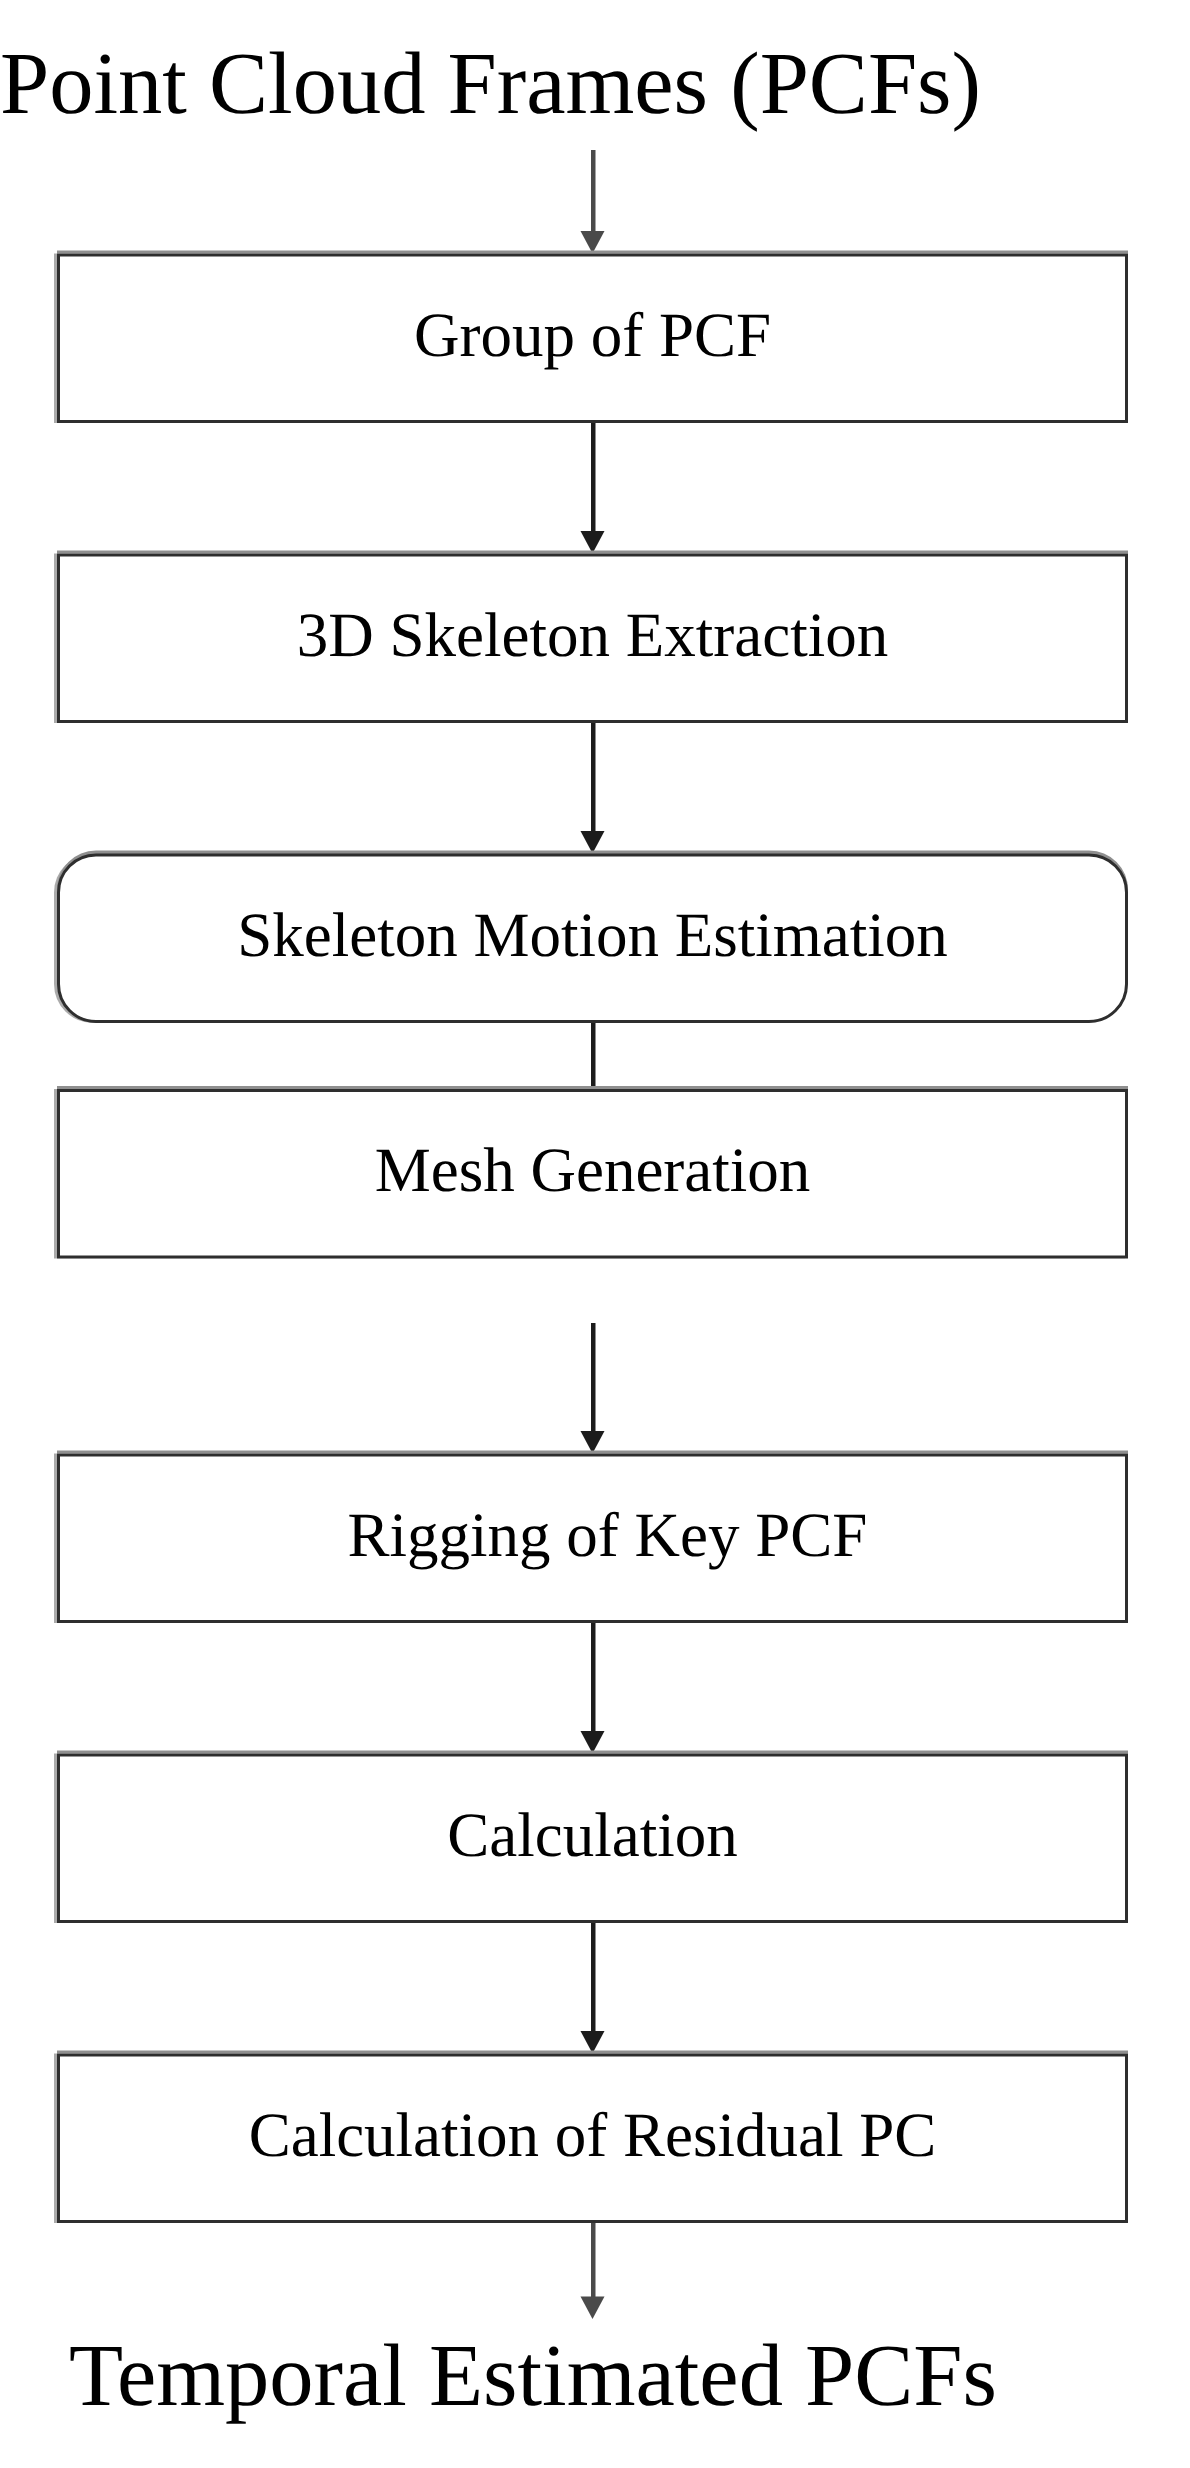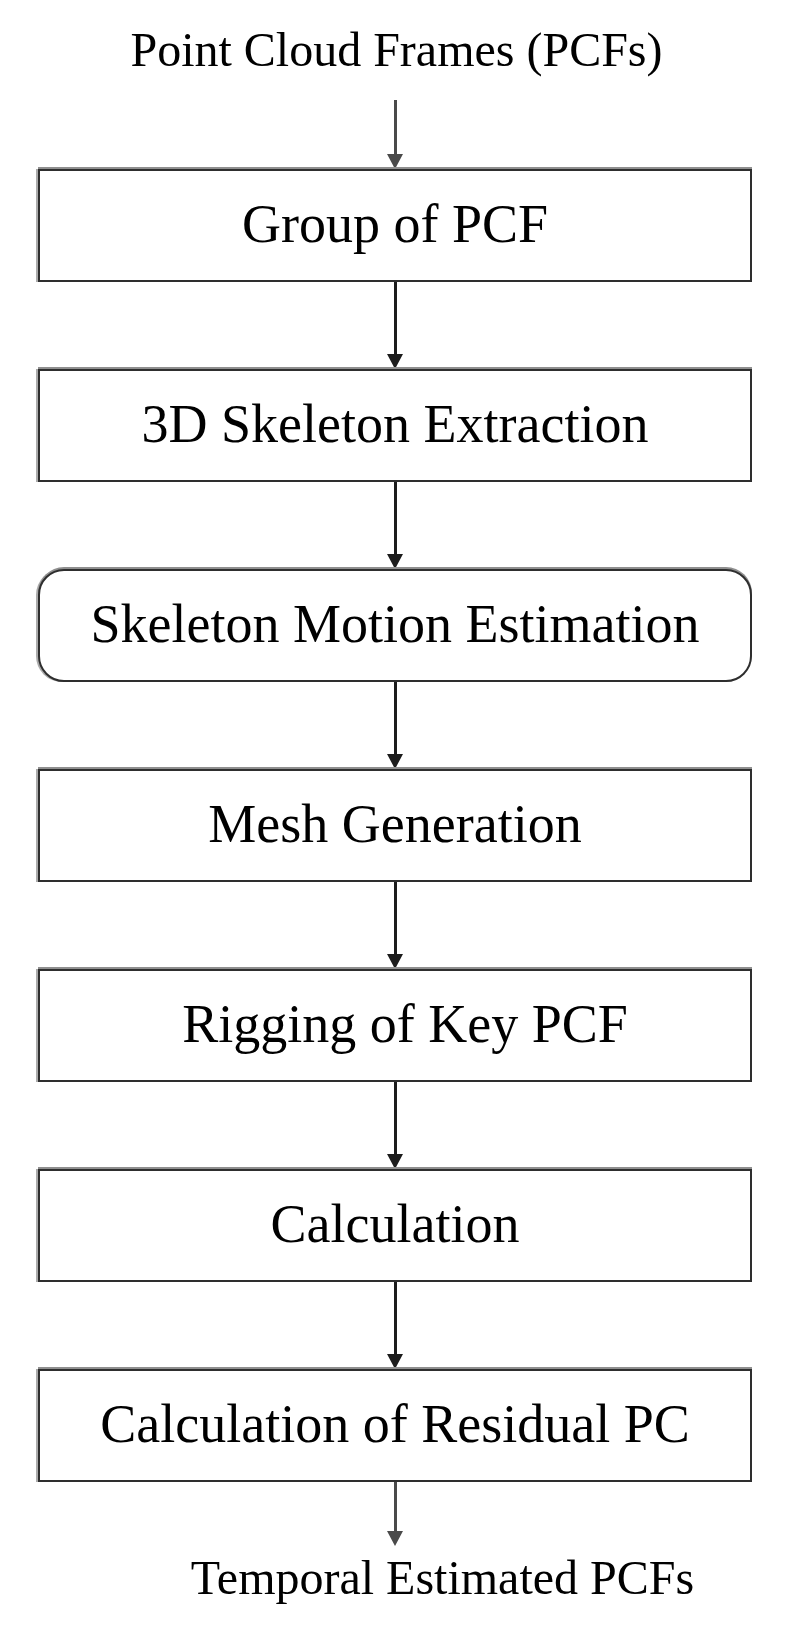--- a/index.html
+++ b/index.html
@@ -17,43 +17,43 @@
     height:1645px;
     background:var(--background);
     font-family:"Liberation Serif", serif;
     color:var(--text-color);
     overflow:hidden;
   }
   .endpoint-label{
     position:absolute;
     left:0;
     width:100%;
-    text-align:center;
-    font-size:48px;
+    text-align:left;
+    font-size:59px;
     line-height:1.15;
     white-space:nowrap;
     color:var(--text-color);
   }
   .source-label{top:22px;}
   .sink-label{top:1550px;margin-left:46px;}
   .flow-box{
     position:absolute;
     left:38px;
     width:714px;
     height:113px;
     box-sizing:border-box;
     border:2px solid var(--box-border);
     background:var(--box-fill);
     box-shadow:0 -2px 0 0 #8f8f8f, -2px 0 0 0 #ababab;
     display:flex;
     align-items:center;
     justify-content:center;
   }
   .flow-box .box-label{
-    font-size:54px;
+    font-size:42px;
     line-height:1;
     white-space:nowrap;
     transform:translateY(-2px);
   }
   .arrow{
     position:absolute;
     left:387px;
     width:16px;
   }
   .arrow .shaft{
@@ -82,21 +82,21 @@
   .arrow-2{top:482px;height:87px;}
   .arrow-3{top:682px;height:87px;}
   .arrow-4{top:882px;height:87px;}
   .arrow-5{top:1082px;height:87px;}
   .arrow-6{top:1282px;height:87px;}
   .arrow-7{top:1482px;height:64px;}
   
   .box-0{top:169px;}
   .box-1{top:369px;text-align:center;}
   .box-2{top:569px;border-radius:26px;}
-  .box-3{top:769px;align-items:center;}
+  .box-3{top:726px;align-items:center;}
   .box-4{top:969px;padding-left:20px;}
   .box-5{top:1169px;}
   .box-6{top:1369px;}
 </style>
 </head>
 <body>
 
 <div class="canvas">
 
   <div class="endpoint-label source-label">Point Cloud Frames (PCFs)</div>

